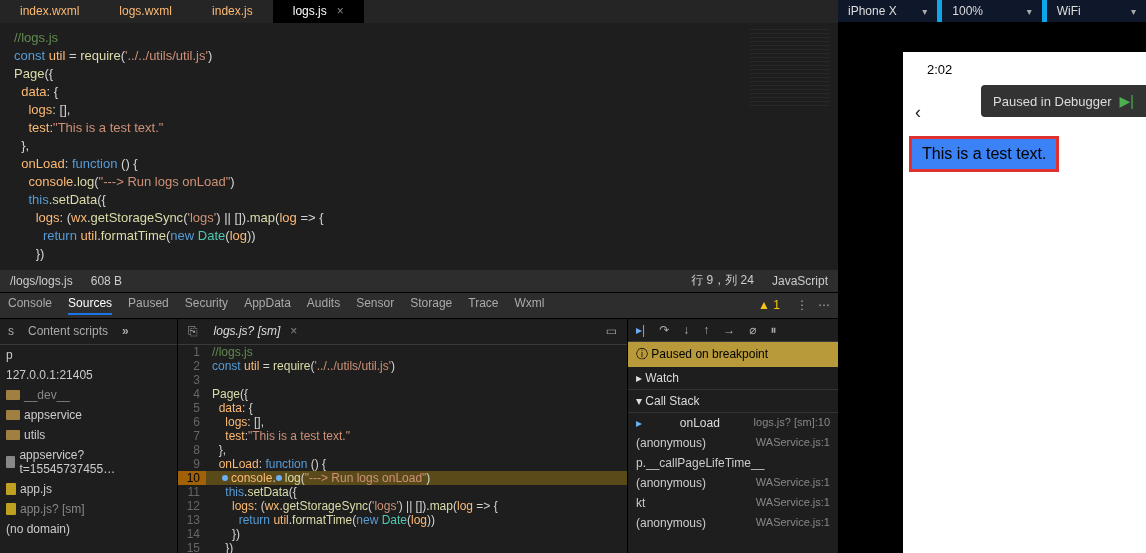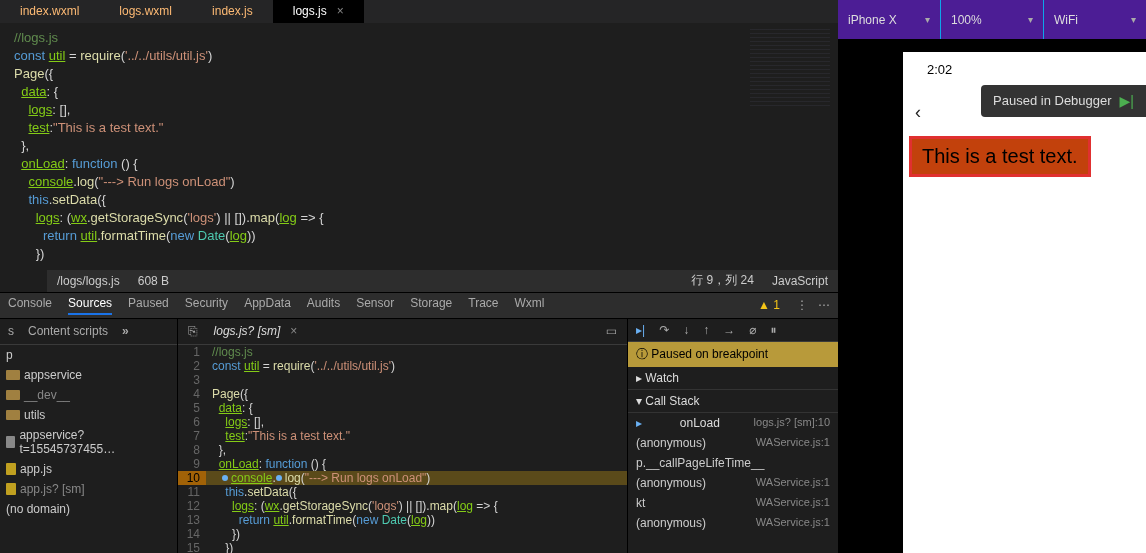--- a/index.html
+++ b/index.html
@@ -15,29 +15,29 @@
 
 
 .editor { flex: 1; padding: 6px 14px; font-family: Menlo, Consolas, monospace; font-size: 13px; line-height: 18px; position: relative; overflow: hidden; }
 .editor .line { white-space: pre; }
 
 
 .comment { color: #608b4e; }
 .keyword { color: #569cd6; }
 .string { color: #ce9178; }
 .func { color: #dcdcaa; }
-.ident { color: #84cc16; text-decoration: underline; }
+.ident { color: #fdba74; }
 .type { color: #4ec9b0; }
 .white { color: #d4d4d4; }
 
 
 .minimap { position: absolute; top: 6px; right: 8px; width: 80px; height: 80px; opacity: 0.25; background: repeating-linear-gradient(#445 0 1px, transparent 1px 4px); }
 
 
-.statusbar { display: flex; align-items: center; height: 22px; background: #2d2d2d; padding: 0 10px; color: #ccc; font-size: 12px; margin-left: 47px; }
+.statusbar { display: flex; align-items: center; height: 22px; background: #2d2d2d; padding: 0 10px; color: #ccc; font-size: 12px; }
 .statusbar .grow { flex: 1; }
 .statusbar span { margin-right: 18px; }
 
 
 .dev-tabs { display: flex; align-items: center; height: 26px; background: #2d2d2d; border-top: 1px solid #000; padding: 0 8px; gap: 16px; font-size: 12px; }
 .dev-tab { color: #aaa; cursor: pointer; }
 .dev-tab.active { color: #fff; border-bottom: 2px solid #1a73e8; padding-bottom: 3px; }
 .dev-tabs .spacer { flex: 1; }
 .warn { color: #f5c518; }
 .dev-icons { display: flex; gap: 10px; color: #aaa; }
@@ -74,30 +74,30 @@
 .dbg-toolbar .play { color: #6ab0f3; }
 .dbg-banner { background: #b89a3a; color: #000; padding: 4px 8px; font-weight: 500; }
 .dbg-sec { padding: 4px 8px; border-bottom: 1px solid #333; color: #bbb; }
 .dbg-sec.head { color: #ddd; }
 .stack-row { display: flex; justify-content: space-between; padding: 3px 8px; }
 .stack-row .loc { color: #888; font-size: 11px; }
 .stack-row.top:before { content: "▸"; color: #6ab0f3; margin-right: 4px; }
 .stack-row.top { color: #ddd; }
 
 
-.device-bar { display: flex; height: 39px; background: #4c1d95; }
-.dropdown { flex: 1; display: flex; align-items: center; justify-content: space-between; padding: 0 10px; color: #ddd; border-left: 1px solid #0ea5e9; cursor: pointer; }
+.device-bar { display: flex; height: 22px; background: #0f172a; }
+.dropdown { flex: 1; display: flex; align-items: center; justify-content: space-between; padding: 0 10px; color: #ddd; border-left: 5px solid #0ea5e9; cursor: pointer; }
 .dropdown:first-child { border-left: none; }
 .chev { font-size: 10px; color: #aaa; }
 .phone { position: absolute; top: 52px; left: 65px; right: 0; bottom: 0; background: #fff; }
 .phone-status { position: absolute; top: 10px; left: 24px; color: #000; font-size: 13px; }
 .phone-back { position: absolute; top: 50px; left: 12px; font-size: 18px; color: #222; }
 .phone-title { position: absolute; top: 50px; right: 20px; color: #555; font-size: 13px; }
-.phone-text { position: absolute; top: 84px; left: 6px; padding: 6px 10px; border: 3px solid #e03030; color: #000; font-size: 20px; background: #c2410c; }
-.pause-pill { position: absolute; top: 85px; right: 0; background: #333; color: #ddd; padding: 8px 12px; border-radius: 4px 0 0 4px; display: flex; align-items: flex-start; gap: 8px; font-size: 13px; }
+.phone-text { position: absolute; top: 84px; left: 6px; padding: 6px 10px; border: 3px solid #e03030; color: #000; font-size: 16px; background: #3b82f6; }
+.pause-pill { position: absolute; top: 85px; right: 0; background: #333; color: #ddd; padding: 8px 12px; border-radius: 4px 0 0 4px; display: flex; align-items: center; gap: 8px; font-size: 13px; }
 .pause-pill .go { color: #4caf50; font-size: 14px; }
 </style>
 </head>
 <body>
 
 <div class="left">
   <div class="tabs">
       <div class="tab">index.wxml</div>
       <div class="tab">logs.wxml</div>
       <div class="tab">index.js</div>
@@ -151,22 +151,23 @@
   </div>
   <div class="devbody">
     <div class="panel tree">
       <div class="tree-head">
         <span>s</span>
         <span>Content scripts</span>
         <span class="more">»</span>
       </div>
       <div id="tree-items">
           <div class="item">p</div>
+          <div class="item">127.0.0.1:21405</div>
+          <div class="item dim"><span class="folder-icon"></span>__dev__</div>
           <div class="item"><span class="folder-icon"></span>appservice</div>
-          <div class="item dim"><span class="folder-icon"></span>__dev__</div>
           <div class="item"><span class="folder-icon"></span>utils</div>
           <div class="item"><span class="file-icon"></span>appservice?t=15545737455…</div>
           <div class="item"><span class="file-icon y"></span>app.js</div>
           <div class="item dim"><span class="file-icon y"></span>app.js? [sm]</div>
           <div class="item">(no domain)</div>
         </div>
     </div>
     <div class="panel source">
       <div class="src-tabs">
         <span class="nav-icon">⎘</span>

